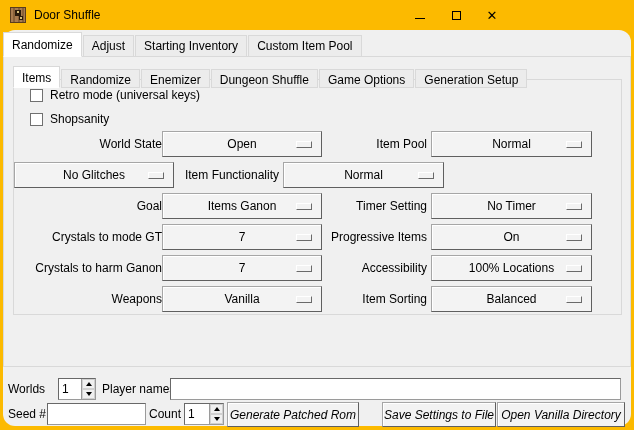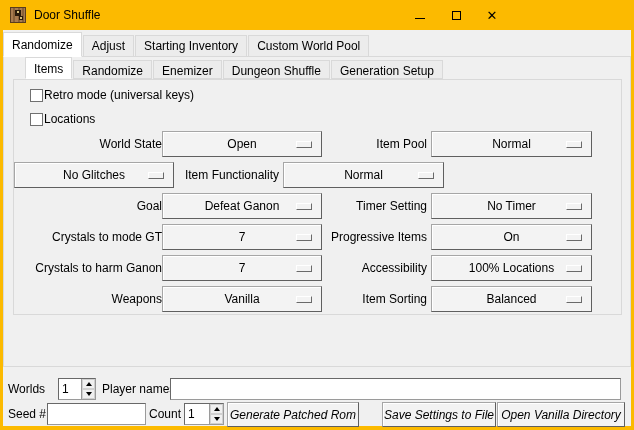--- a/index.html
+++ b/index.html
@@ -12,40 +12,40 @@
               display:flex; align-items:center; }
   .app-icon { width:16px; height:16px; margin-left:10px; }
   .title-text { margin-left:8px; font-size:12px; }
   .win-btns { margin-left:auto; display:flex; height:30px; }
   .win-btn { width:36px; height:30px; display:flex; align-items:center; justify-content:center;
              font-size:13px; cursor:default; }
   .max-glyph { display:inline-block; width:9px; height:9px; border:1px solid #000; }
   .min-glyph { display:inline-block; width:10px; border-top:1px solid #000; margin-top:6px; }
 
   
-  .content { position:absolute; top:30px; left:3px; width:628px; height:396px; background:#f0f0f0; }
+  .content { position:absolute; top:30px; left:3px; width:628px; height:396px; background:#f0f0f0;border-radius:12px; }
 
   
   .tabrow { position:absolute; display:flex; align-items:flex-end; z-index:3; }
   .tab { background:#ececec; border:1px solid #d9d9d9; padding:3px 8px 3px 8px; height:22px;
          white-space:nowrap; margin-right:1px; }
   .tab.active { background:#ffffff; border-bottom:1px solid #ffffff; height:25px; padding-top:5px; }
   #primary-tabrow { top:2px; left:0; height:25px; }
-  #secondary-tabrow { top:1px; left:9px; height:21px;margin-left:12px; }
+  #secondary-tabrow { top:1px; left:9px; height:30px; }
   #secondary-tabrow .tab { height:19px; }
   #secondary-tabrow .tab.active { height:22px; padding-top:4px; }
 
   .pane { position:absolute; background:#f0f0f0; border:1px solid #d9d9d9; }
   #outer-pane { top:26px; left:0; width:628px; height:311px; }
   #inner-pane { top:22px; left:9px; width:609px; height:236px; }
 
   
   .chk-row { position:absolute; left:16px; display:flex; align-items:center; height:16px; }
   .chk-box { width:13px; height:13px; background:#ffffff; border:1px solid #707070; }
-  .chk-label { margin-left:1px; }
+  .chk-label { margin-left:7px; }
 
   
   #settings { position:absolute; top:48px; left:0; right:0; }
   .set-row { display:flex; align-items:center; height:31px; }
   .lbl { white-space:nowrap; }
   .lbl-left  { width:148px; text-align:right; }
   .lbl-right { width:105px; text-align:right; }
   .dropbtn { position:relative; height:26px; background:#f3f3f3; text-align:center;
              border:1px solid; border-color:#a6a6a6 #5f5f5f #5f5f5f #a6a6a6;
              box-shadow:inset 1px 1px 0 #ffffff; cursor:default;
@@ -106,42 +106,43 @@
         </div>
     </div>
   </div>
 
   <div class="content">
 
     <div class="tabrow" id="primary-tabrow">
       <div class="tab active">Randomize</div>
       <div class="tab">Adjust</div>
       <div class="tab">Starting Inventory</div>
-      <div class="tab">Custom World Pool</div>
+      <div class="tab">Custom Item Pool</div>
     </div>
 
     <div class="pane" id="outer-pane">
 
       <div class="tabrow" id="secondary-tabrow">
         <div class="tab active">Items</div>
         <div class="tab">Randomize</div>
         <div class="tab">Enemizer</div>
         <div class="tab">Dungeon Shuffle</div>
+        <div class="tab">Game Options</div>
         <div class="tab">Generation Setup</div>
       </div>
 
       <div class="pane" id="inner-pane">
 
         <div class="chk-row" style="top:7px;">
           <span class="chk-box"></span>
           <span class="chk-label">Retro mode (universal keys)</span>
         </div>
         <div class="chk-row" style="top:31px;">
           <span class="chk-box"></span>
-          <span class="chk-label">Locations</span>
+          <span class="chk-label">Shopsanity</span>
         </div>
 
         <div id="settings">
 
           <div class="set-row">
             <span class="lbl lbl-left">World State</span>
             <div class="dropbtn drop-left">
               <span>Open</span>
               <span class="ind"></span>
             </div>
@@ -160,21 +161,21 @@
             <span class="lbl lbl-right">Item Functionality</span>
             <div class="dropbtn drop-right">
               <span>Normal</span>
               <span class="ind"></span>
             </div>
           </div>
 
           <div class="set-row">
             <span class="lbl lbl-left">Goal</span>
             <div class="dropbtn drop-left">
-              <span>Defeat Ganon</span>
+              <span>Items Ganon</span>
               <span class="ind"></span>
             </div>
             <span class="lbl lbl-right">Timer Setting</span>
             <div class="dropbtn drop-right">
               <span>No Timer</span>
               <span class="ind"></span>
             </div>
           </div>
 
           <div class="set-row">

